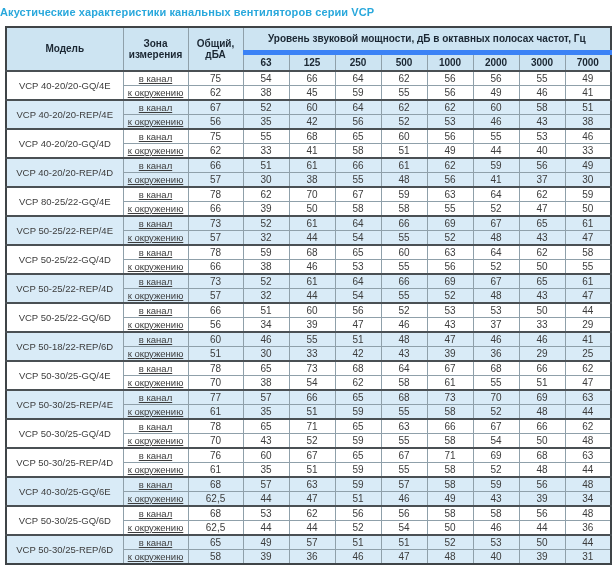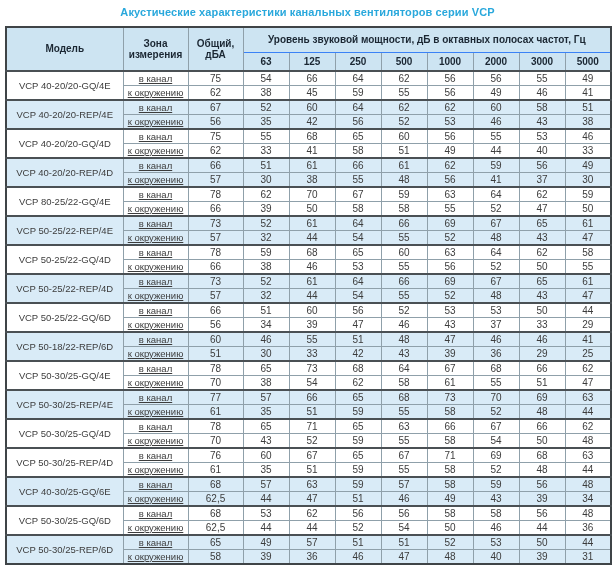--- a/index.html
+++ b/index.html
@@ -3,21 +3,21 @@
 <meta charset="utf-8">
 <style>
   html, body {
     margin: 0; padding: 0;
     width: 615px; height: 570px;
     background: #ffffff;
     font-family: "Liberation Sans", "DejaVu Sans", sans-serif;
     overflow: hidden;
   }
   .page-title {
-    text-align: center;
+    text-align: left;
     font-size: 11px;
     font-weight: bold;
     color: #29a8dc;
     padding-top: 6px;
     height: 20px;
     letter-spacing: 0.1px;
   }
   table.acoustic {
     border-collapse: collapse;
     table-layout: fixed;
@@ -43,21 +43,21 @@
     background: #cde4f2;
     color: #1b2733;
     font-size: 10px;
     font-weight: bold;
     white-space: normal;
     line-height: 1.15;
   }
   thead { border-bottom: 2px solid #3f4447; }
   thead tr.h1 { height: 25px; }
   thead tr.h2 { height: 19px; }
-  thead th.octave { border-bottom: 1px solid #3b82f6; }
+  thead th.octave { border-bottom: 5px solid #3b82f6; }
 
   tbody td {
     font-size: 10px;
     color: #3c3c3c;
     height: 13px;
     line-height: 1;
     background: #ffffff;
   }
   tbody td.model { font-size: 9.5px; }
   tbody td.zone  { font-size: 9.5px; text-decoration: underline; }
@@ -91,21 +91,21 @@
       <th colspan="8" class="octave">Уровень звуковой мощности, дБ в октавных полосах частот, Гц</th>
     </tr>
     <tr class="h2">
       <th>63</th>
       <th>125</th>
       <th>250</th>
       <th>500</th>
       <th>1000</th>
       <th>2000</th>
       <th>3000</th>
-      <th>5000</th>
+      <th>7000</th>
     </tr>
   </thead>
   <tbody id="tbody">
       <tr class="group-start">
         <td rowspan="2" class="model">VCP 40-20/20-GQ/4E</td>
         <td class="zone">в канал</td>
         <td>75</td>
         <td>54</td>
         <td>66</td>
         <td>64</td>

